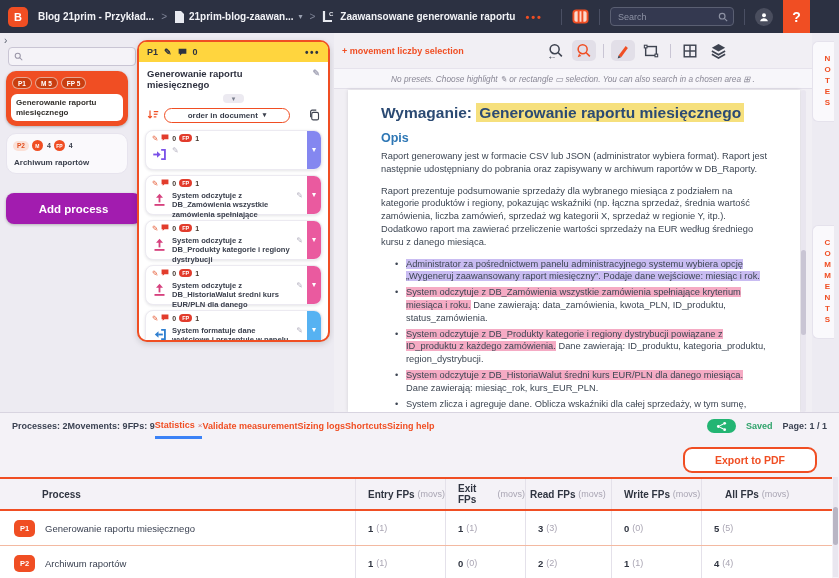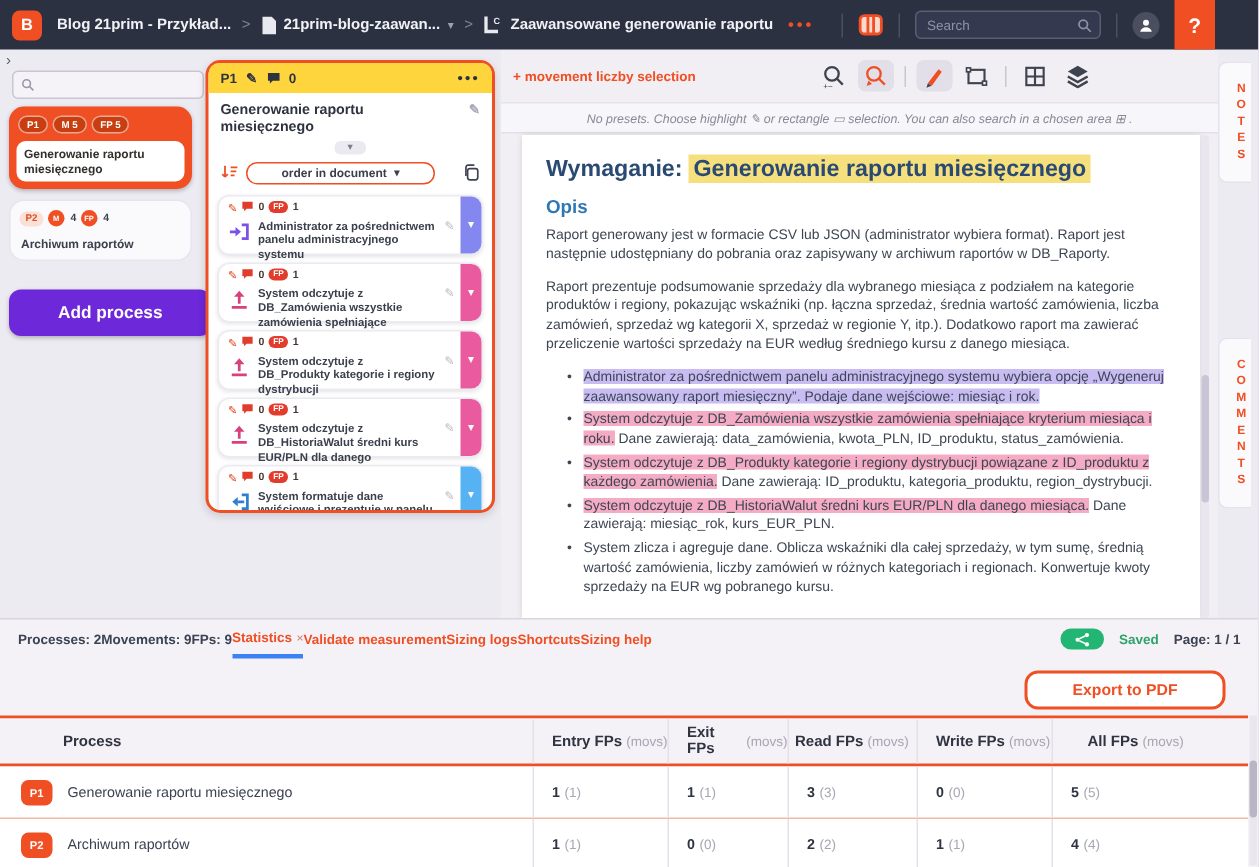--- a/index.html
+++ b/index.html
@@ -34,21 +34,21 @@
   .pcard.idle{top:100px;background:#faf9fc;border:1px solid #e7e4ee;}
   .badges{display:flex;align-items:center;gap:3px;margin:1px 0 5px 1px;}
   .bpill{background:#c93e10;border:1px solid rgba(255,255,255,.55);color:#fff;font-size:6.5px;font-weight:bold;
          padding:1.5px 5px;border-radius:7px;white-space:nowrap;}
   .idpill2{background:#fbe0d7;color:#e04e1f;font-size:6.5px;font-weight:bold;padding:1.5px 4px;border-radius:7px;}
   .circ{width:11px;height:11px;border-radius:50%;background:#f04e23;color:#fff;font-size:5px;font-weight:bold;
         display:inline-flex;align-items:center;justify-content:center;}
   .cval{font-size:7px;font-weight:bold;color:#3a3f4c;margin-left:1px;}
   .plabel{background:#fff;border-radius:6px;padding:4px 5px;font-size:8px;font-weight:bold;color:#33302c;line-height:1.2;}
   .plabel2{font-size:8px;font-weight:bold;color:#3a3f4c;padding:2px 2px 1px;}
-  .addbtn{position:absolute;top:160px;left:6px;width:135px;height:31px;background:#6d28d9;border:none;border-radius:8px;
+  .addbtn{position:absolute;top:160px;left:6px;width:135px;height:31px;background:#a21caf;border:none;border-radius:8px;
           color:#fff;font-weight:bold;font-size:11.5px;cursor:pointer;font-family:"Liberation Sans",sans-serif;
           box-shadow:0 1px 3px rgba(0,0,0,.25);}
   
   .panel{position:absolute;top:40px;left:137px;width:193px;height:302px;background:#fff;border:2px solid #f04e23;
          border-radius:10px;box-sizing:border-box;box-shadow:0 2px 6px rgba(0,0,0,.15);display:flex;flex-direction:column;}
   .pyellow{height:20px;background:#ffd53e;border-radius:7px 7px 0 0;display:flex;align-items:center;gap:6px;
            padding:0 8px;font-size:9px;font-weight:bold;color:#2e3340;}
   .pyellow .pen{font-size:9px;cursor:pointer;}
   .bubble{display:inline-flex;}
   .pdots{margin-left:auto;color:#2e3340;letter-spacing:1.5px;font-size:10px;cursor:pointer;}
@@ -79,21 +79,21 @@
   .docarea{position:absolute;top:33px;left:334px;width:478px;height:379px;background:#f1eff4;}
   .dtoolbar{position:relative;height:35px;display:flex;align-items:center;}
   .addmov{position:absolute;left:8px;color:#f04e23;font-weight:bold;font-size:9px;cursor:pointer;white-space:nowrap;}
   .ticons{position:absolute;left:210px;display:flex;align-items:center;gap:4px;}
   .tico{width:24px;height:21px;border-radius:5px;display:flex;align-items:center;justify-content:center;cursor:pointer;}
   .tico.sel{background:#e2dfe8;}
   .tdiv{width:1px;height:14px;background:#c9c5d4;margin:0 3px;}
   .helper{height:19px;background:#f7f6fa;border-top:1px solid #e6e3ec;border-bottom:1px solid #e2dfe9;
           display:flex;align-items:center;justify-content:center;font-style:italic;font-size:8.3px;color:#8a8896;}
   .page{position:absolute;top:57px;left:14px;width:452px;height:322px;background:#fff;box-shadow:0 0 4px rgba(0,0,0,.12);
-        overflow:hidden;padding:14px 16px 0;box-sizing:border-box;}
+        overflow:hidden;padding:14px 33px 0;box-sizing:border-box;}
   .page h1{font-size:15.5px;color:#2b4a73;margin:0 0 9px;font-weight:bold;}
   .tith{background:#f6e07d;padding:1px 3px;}
   .page h2{font-size:12.5px;color:#2e77b5;margin:7px 0 5px;font-weight:bold;}
   .page p{font-size:9.3px;line-height:12.8px;color:#3d4653;margin:0 0 9px;}
   .page ul{margin:2px 0 0;padding-left:25px;list-style:none;}
   .page li{position:relative;font-size:9.3px;line-height:12.8px;color:#3d4653;margin-bottom:3px;}
   .page li::before{content:"•";position:absolute;left:-11px;top:0;color:#3d4653;}
   .hl-purple{background:#c9bcf2;} .hl-pink{background:#f5abc4;} .hl-none{background:none;}
   .dscroll{position:absolute;top:57px;right:6px;width:5px;height:322px;background:#e9e6ef;border-radius:3px;}
   .dthumb{position:absolute;top:160px;left:0;width:5px;height:85px;background:#c9c5d4;border-radius:3px;}
@@ -279,21 +279,20 @@
             <span class="scnt">1</span>
           </div>
           <div class="sbody">
             <span class="sicon">
               <svg width="15" height="15" viewBox="0 0 18 18">
                   <path d="M11 3.5h4.5v11H11" stroke="#7b52e8" stroke-width="2.2" fill="none"></path>
                   <line x1="1.5" y1="9" x2="7" y2="9" stroke="#7b52e8" stroke-width="2.2"></line>
                   <path d="M6 5.2L10.4 9 6 12.8z" fill="#7b52e8"></path>
                 </svg>
             </span>
-            <span class="stext">Administrator za pośrednictwem panelu administracyjnego systemu</span>
             <span class="sedit">✎</span>
           </div>
         </div>
         <div class="schev entry">▾</div>
       </div>
 
       <div class="step">
         <div class="smain">
           <div class="shead">
             <span class="spen">✎</span>

